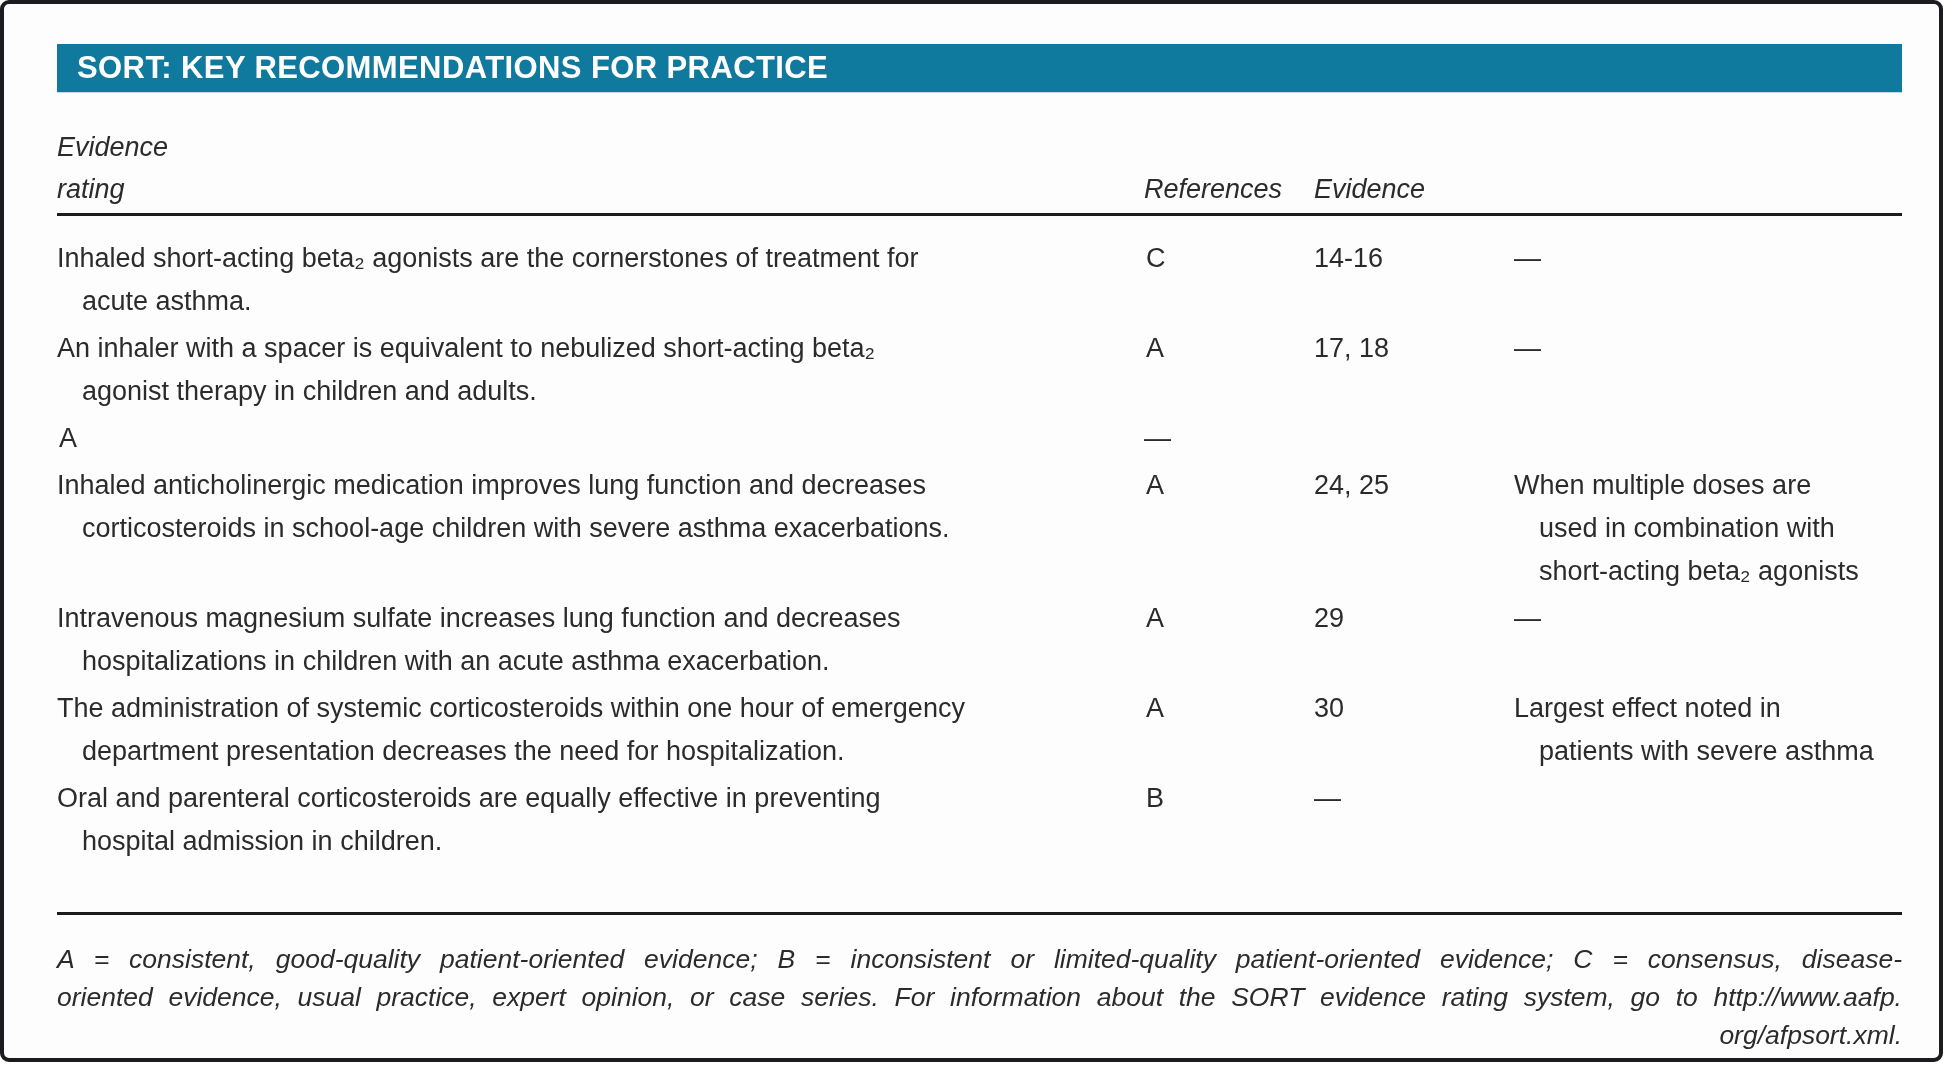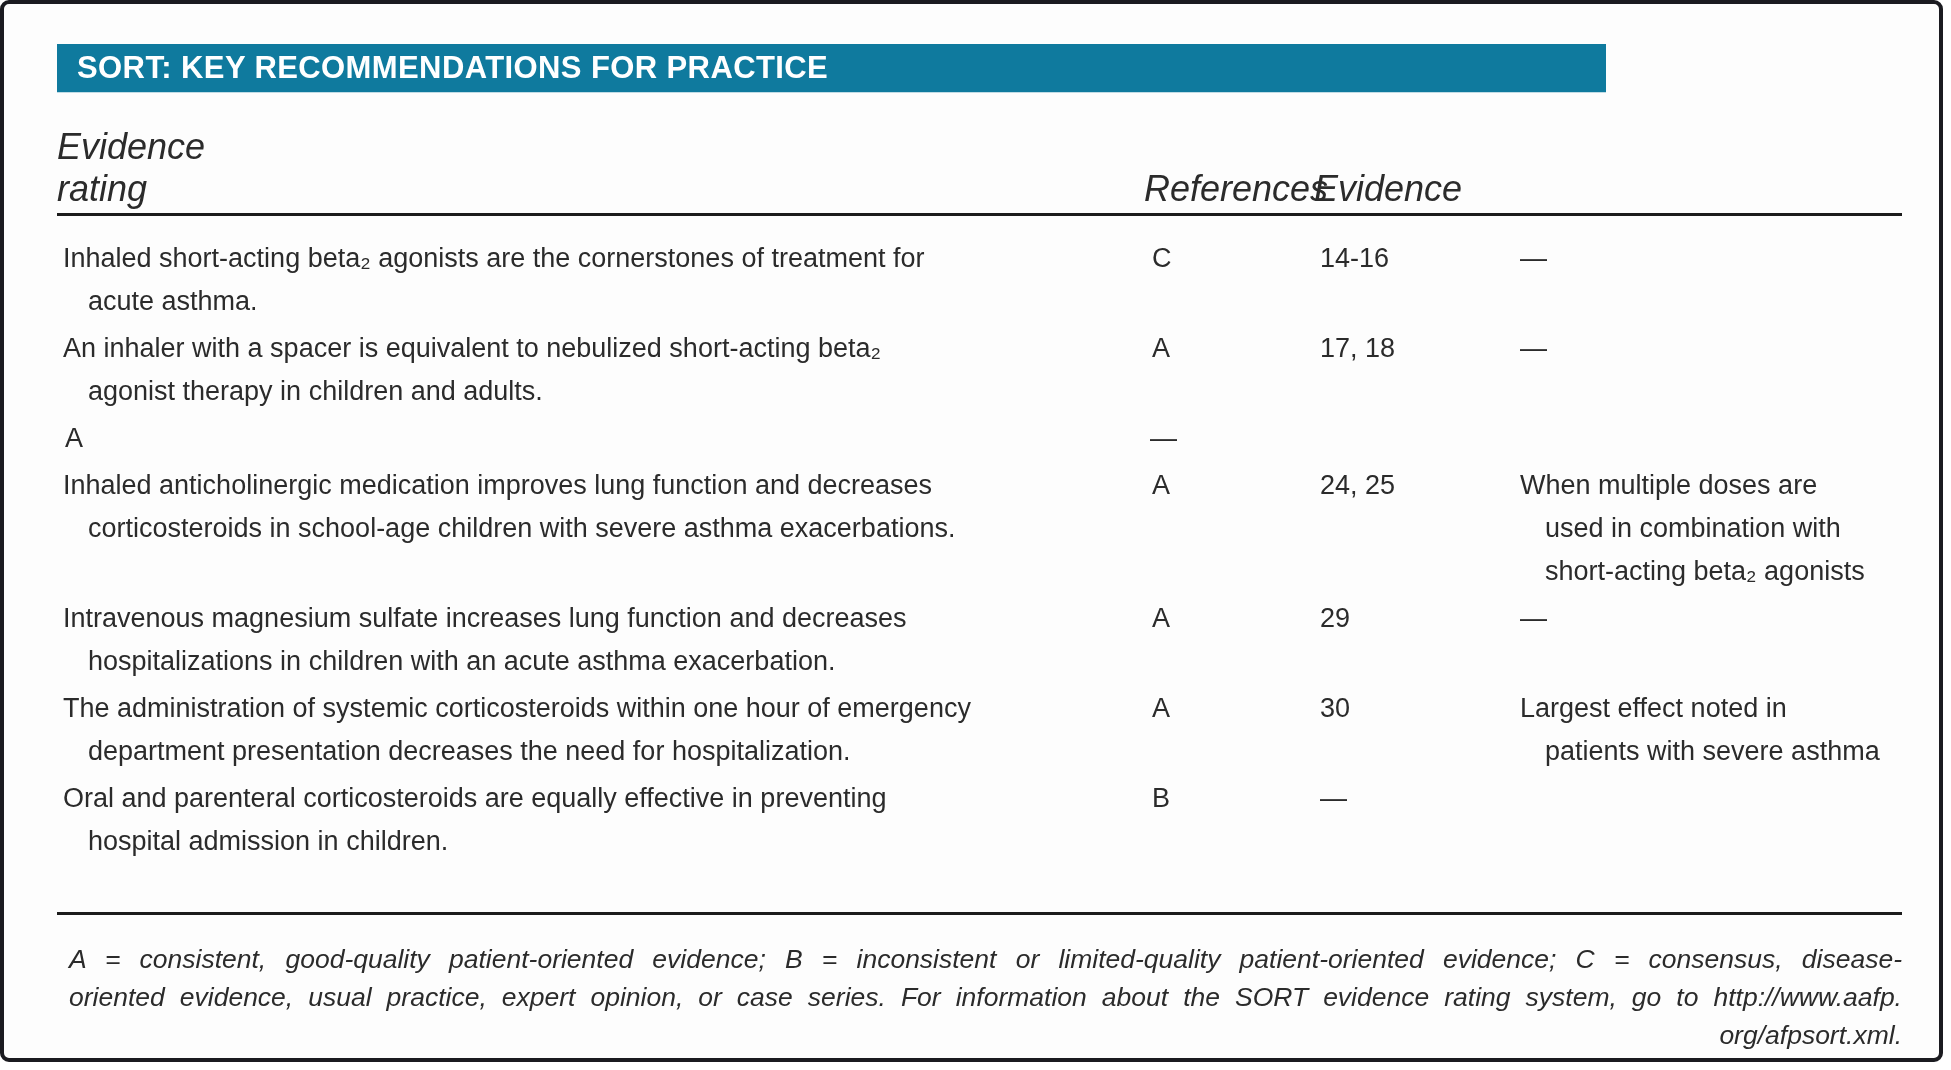--- a/index.html
+++ b/index.html
@@ -16,21 +16,21 @@
     box-sizing: border-box;
     border: 4px solid #1b1b20;
     border-radius: 9px;
     background: #fdfdfd;
     overflow: hidden;
   }
   .title-bar {
     position: absolute;
     left: 53px;
     top: 40px;
-    width: 1549px;
+    width: 1845px;
     height: 48px;
     box-sizing: border-box;
     padding-left: 20px;
     color: #ffffff;
     font-size: 31px;
     font-weight: bold;
     line-height: 47px;
     letter-spacing: 0.4px;
     box-shadow: 0 1px 0 rgba(120,180,200,0.45);
   }
@@ -41,36 +41,36 @@
   }
   .header-row {
     position: absolute;
     left: 53px;
     top: 118px;
     align-items: end;
     height: 88px;
   }
   .header-cell {
     font-style: italic;
-    font-size: 36px;
+    font-size: 27px;
     line-height: 42px;
     color: #2b2b2b;
     white-space: pre-wrap;
   }
   .rule {
     position: absolute;
     left: 53px;
     width: 1845px;
     background: #1c1c1c;
   }
   .rule-header { top: 209px; height: 3px; }
   .rule-foot   { top: 908px; height: 3px; }
   .rows {
     position: absolute;
-    left: 59px;
+    left: 53px;
     top: 233px;
     width: 1845px;
   }
   .row { margin-bottom: 4px; align-items: start; }
   .cell {
     font-size: 27px;
     line-height: 43px;
     color: #2b2b2b;
     white-space: pre-wrap;
   }
@@ -85,21 +85,20 @@
     top: 936px;
     width: 1845px;
     font-style: italic;
     font-size: 26.5px;
     line-height: 38px;
     color: #2b2b2b;
   }
   .footnote .just {
     text-align: justify;
     text-align-last: justify;
-    margin-left: 12px;
   }
   .footnote .last { text-align: right; }
 </style>
 </head>
 <body>
 
 <div class="frame">
 
   <div class="title-bar" style="background: rgb(15, 122, 158); color: rgb(255, 255, 255);">SORT: KEY RECOMMENDATIONS FOR PRACTICE</div>
 

